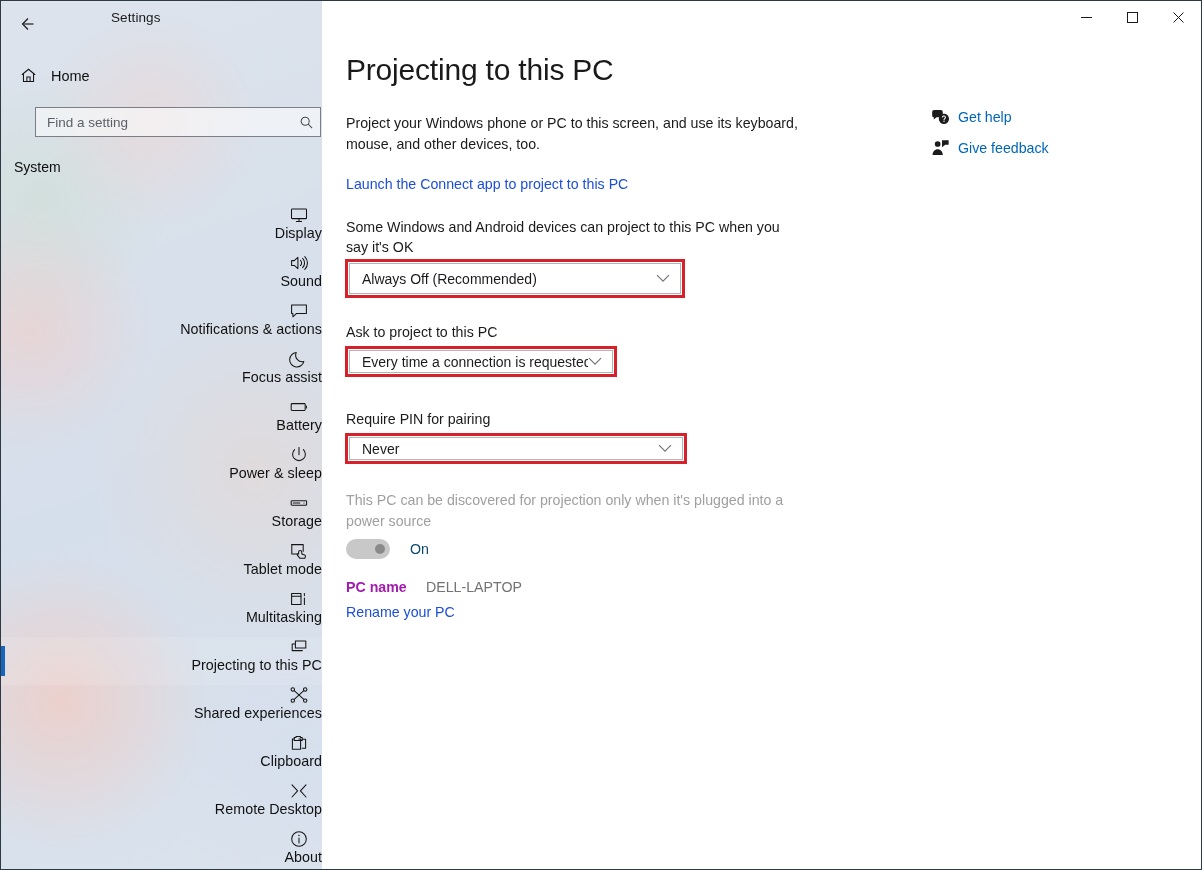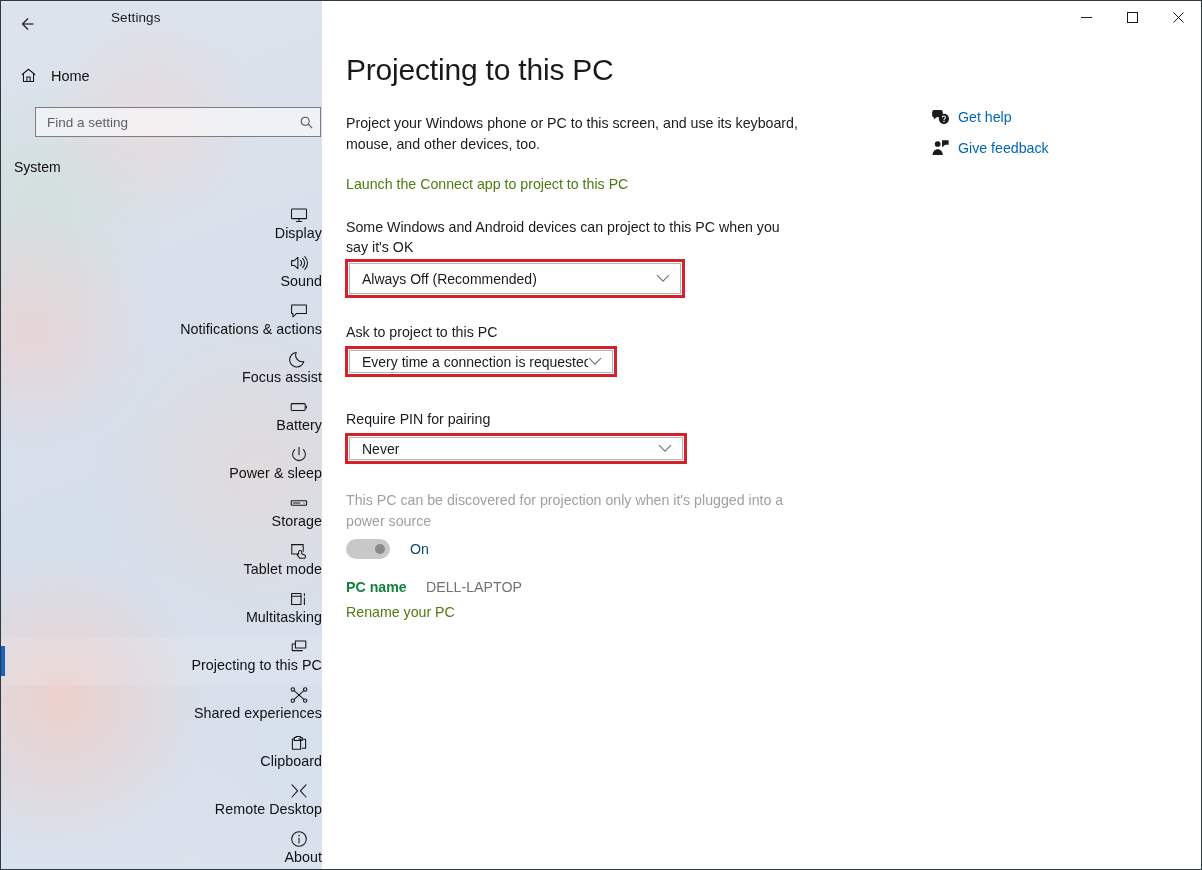--- a/index.html
+++ b/index.html
@@ -179,21 +179,21 @@
   #intro-text {
     position: absolute;
     left: 24px; top: 112px;
     width: 452px;
     font-size: 14.2px;
     line-height: 21px;
     color: #1b1b1b;
   }
 
   .blue-link {
-    color: #4d7c0f;
+    color: #1d4ed8;
     font-size: 14.2px;
     text-decoration: none;
     cursor: pointer;
   }
 
   #connect-link {
     position: absolute;
     left: 24px; top: 175px;
   }
 
@@ -275,21 +275,21 @@
 
   #pcname-row {
     position: absolute;
     left: 24px; top: 578px;
     display: flex;
     align-items: baseline;
   }
   #pcname-key {
     font-size: 14.2px;
     font-weight: 700;
-    color: #15803d;
+    color: #a21caf;
     width: 80px;
   }
   #pcname-val {
     font-size: 14.2px;
     color: #737373;
   }
 
   #rename-link {
     position: absolute;
     left: 24px; top: 603px;

